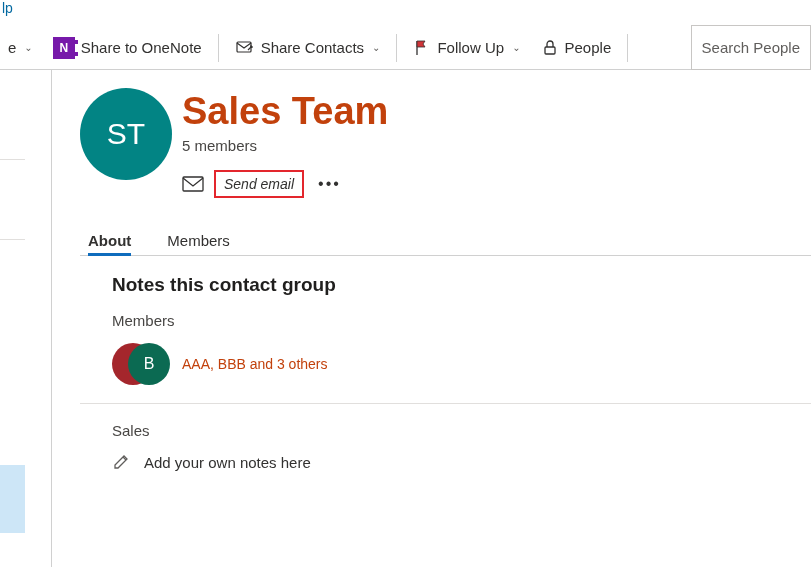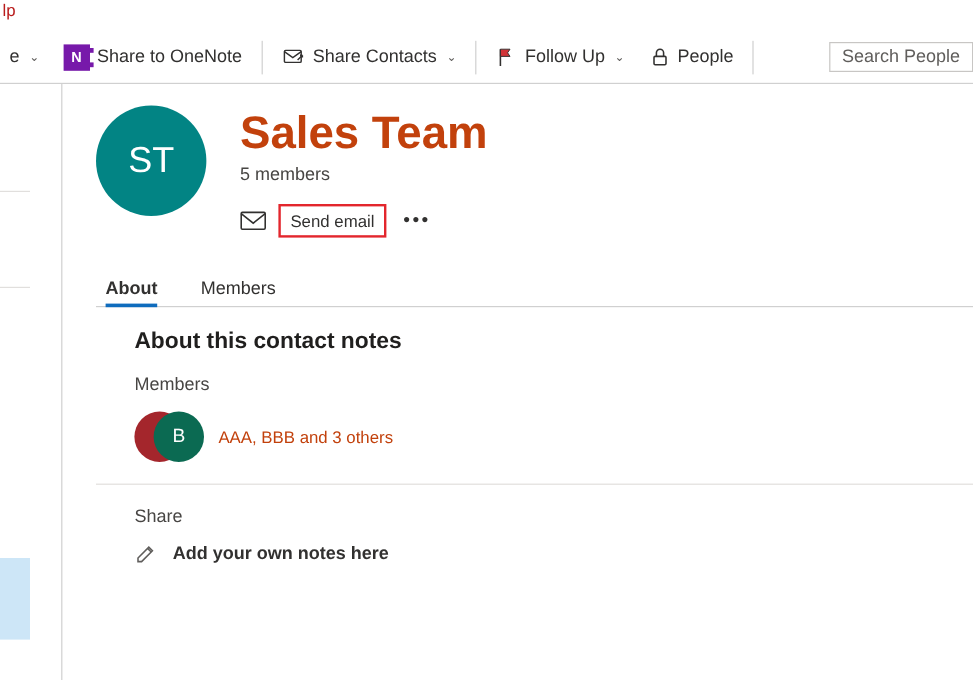--- a/index.html
+++ b/index.html
@@ -11,21 +11,21 @@
     background: #fff;
     width: 811px;
     height: 567px;
     overflow: hidden;
     position: relative;
   }
   .topbar-frag {
     position: absolute;
     top: 0; left: 0;
     font-size: 14px;
-    color: #b91c1c;
+    color: #0369a1;
     padding-left: 2px;
   }
   .ribbon {
     position: absolute;
     top: 26px;
     left: 0;
     right: 0;
     height: 44px;
     border-bottom: 1px solid #d0d0d0;
     display: flex;
@@ -50,21 +50,21 @@
     margin-left: 2px;
   }
   .divider {
     width: 1px;
     height: 28px;
     background: #d0d0d0;
     margin: 0 4px;
   }
   .search-box {
     margin-left: auto;
-    height: 25px;
+    height: 45px;
     border: 1px solid #c8c6c4;
     padding: 0 10px;
     display: flex;
     align-items: center;
     min-width: 110px;
     margin-right: 0;
     font-size: 15px;
     color: #605e5c;
   }
 
@@ -93,21 +93,21 @@
 
   .content {
     position: absolute;
     left: 52px;
     top: 88px;
     right: 0;
     padding: 0 0 0 28px;
   }
   .header {
     display: flex;
-    gap: 28px;
+    gap: 10px;
     align-items: flex-start;
   }
   .avatar-lg {
     width: 92px;
     height: 92px;
     border-radius: 50%;
     background: #028484;
     color: #fff;
     display: flex;
     align-items: center;
@@ -134,20 +134,21 @@
     align-items: center;
     gap: 10px;
   }
   .mail-icon { color: #323130; }
   .send-email {
     border: 2px solid #e3262d;
     padding: 4px 8px;
     font-size: 14px;
     color: #323130;
     cursor: pointer;
+    font-style: italic;
   }
   .more-dots {
     font-size: 16px;
     letter-spacing: 2px;
     color: #323130;
     cursor: pointer;
     padding: 4px;
   }
 
   .tabs {
@@ -209,24 +210,23 @@
 
   .notes-panel {
     padding: 18px 28px 18px 32px;
   }
   .notes-panel .panel-label {
     font-size: 15px;
     color: #484644;
     margin-bottom: 14px;
   }
   .notes-row {
-    display: flex; gap: 14px;
+    display: flex; align-items: center; gap: 14px;
     font-size: 15px; color: #323130;
     cursor: text;
-    font-weight: bold;
   }
 
   .onenote-icon {
     width: 22px; height: 22px; background: #7719aa;
     display: inline-flex; align-items:center; justify-content:center;
     color:#fff; font-size:12px; font-weight:600;
     position: relative;
   }
   .onenote-icon::before{
     content:""; position:absolute; right:-3px; top:3px; width:3px;height:4px;background:#7719aa;
@@ -304,33 +304,33 @@
       </div>
     </div>
   </div>
 
   <div class="tabs">
     <div class="tab active">About</div>
     <div class="tab">Members</div>
   </div>
 
   <div class="panel">
-    <div class="panel-title">About this contact notes</div>
+    <div class="panel-title">Notes this contact group</div>
     <div class="panel-label">Members</div>
     <div class="members-row">
       <div class="avatar-stack">
         <div class="avatar-sm av1"></div>
         <div class="avatar-sm av2">B</div>
       </div>
       <div class="members-text">AAA, BBB and 3 others</div>
     </div>
   </div>
 
   <div class="notes-panel">
-    <div class="panel-label">Share</div>
+    <div class="panel-label">Sales</div>
     <div class="notes-row">
       <svg width="18" height="18" viewBox="0 0 18 18">
         <path d="M3 15 L3 12 L12 3 L15 6 L6 15 Z" fill="none" stroke="#605e5c" stroke-width="1.3"></path>
         <path d="M11 4 L14 7" stroke="#605e5c" stroke-width="1.3"></path>
       </svg>
       <span>Add your own notes here</span>
     </div>
   </div>
 </div>
 

